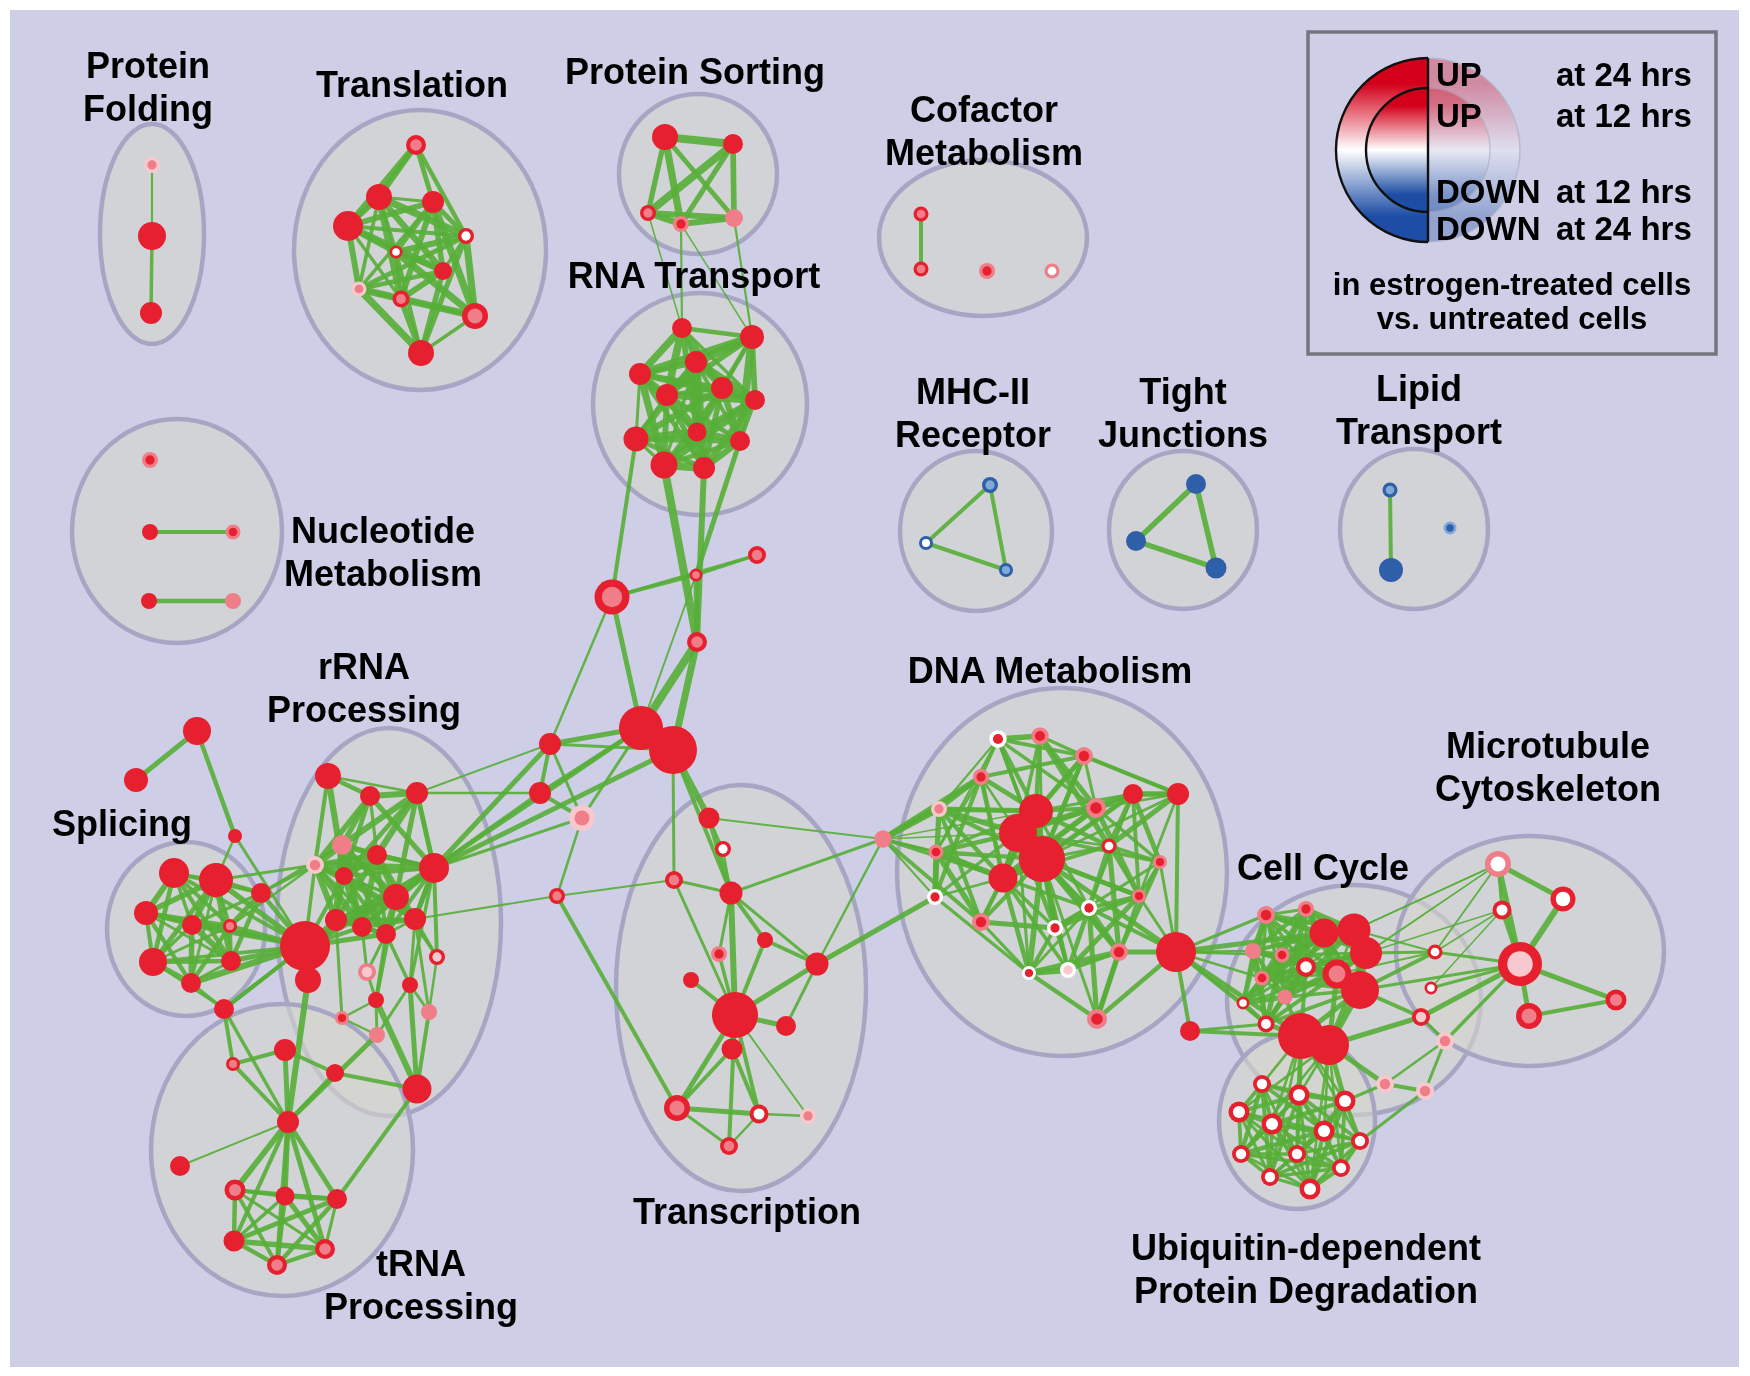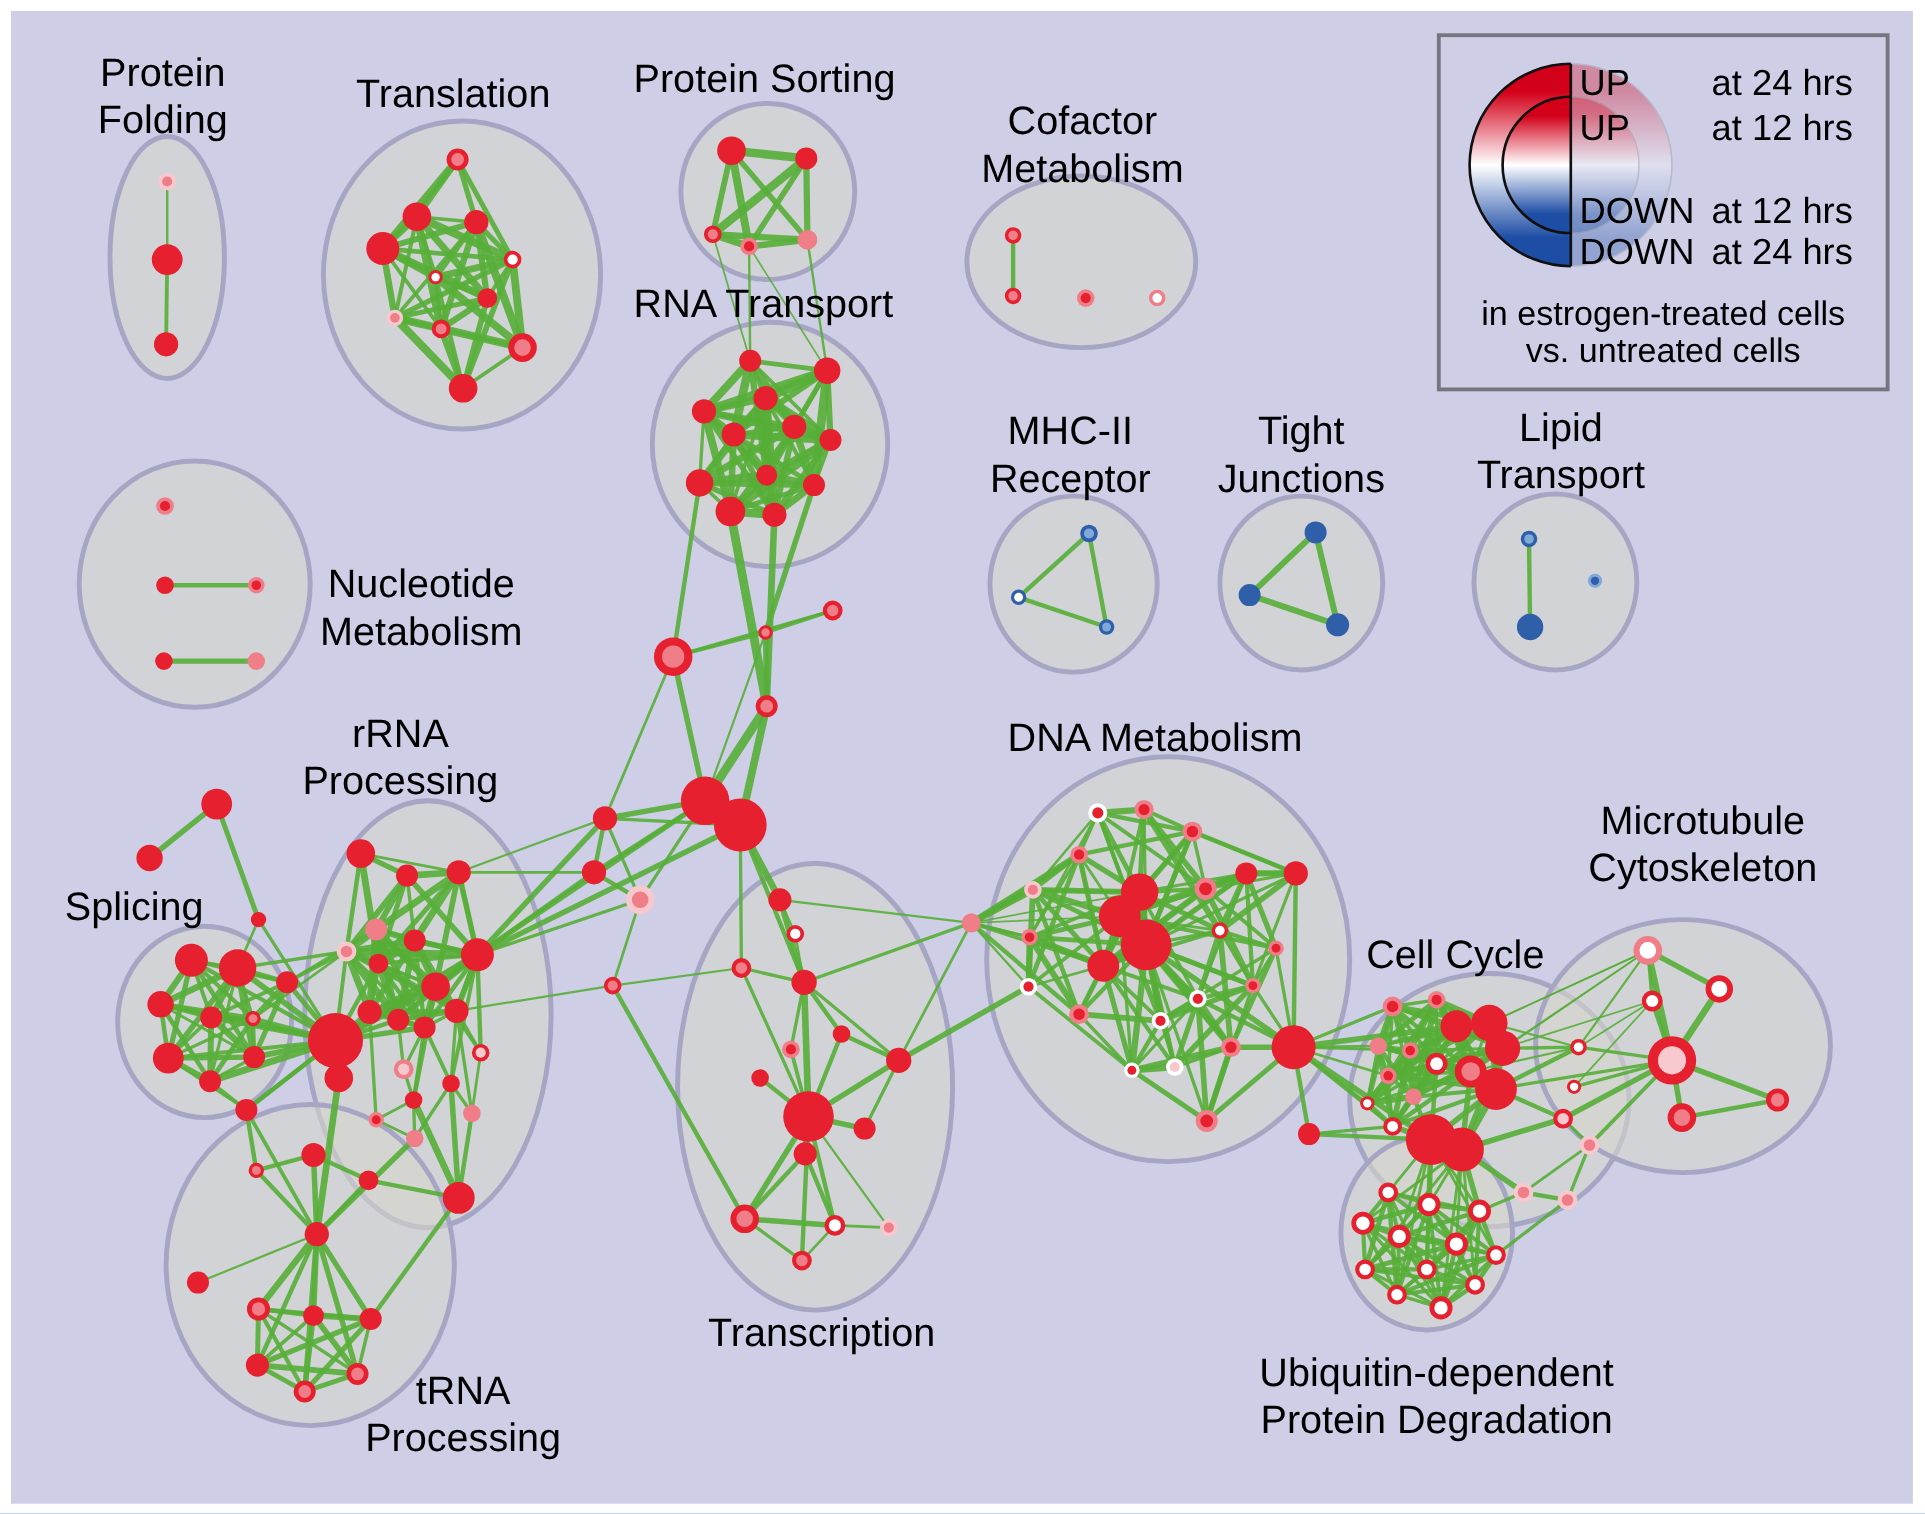--- a/index.html
+++ b/index.html
@@ -1,17 +1,17 @@
 <!DOCTYPE html>
 <html><head>
 <meta charset="utf-8">
 <style>
   html,body{margin:0;padding:0;}
   body{background:#ffffff;font-family:"Liberation Sans",sans-serif;}
-  #stage{position:relative;width:1750px;height:1376px;background:#3b82f6;overflow:hidden;}
+  #stage{position:relative;width:1750px;height:1376px;background:#ef4444;overflow:hidden;font-weight:bold;}
   svg{display:block;}
   text{font-family:"Liberation Sans",sans-serif;}
 </style>
 </head>
 <body>
 
 <div id="stage">
   <svg id="net" width="1750" height="1376" viewBox="0 0 1750 1376">
       <rect x="0" y="0" width="1750" height="1376" fill="#ffffff"></rect>
       <rect x="10" y="10" width="1729" height="1357" fill="#cecfe7"></rect>

